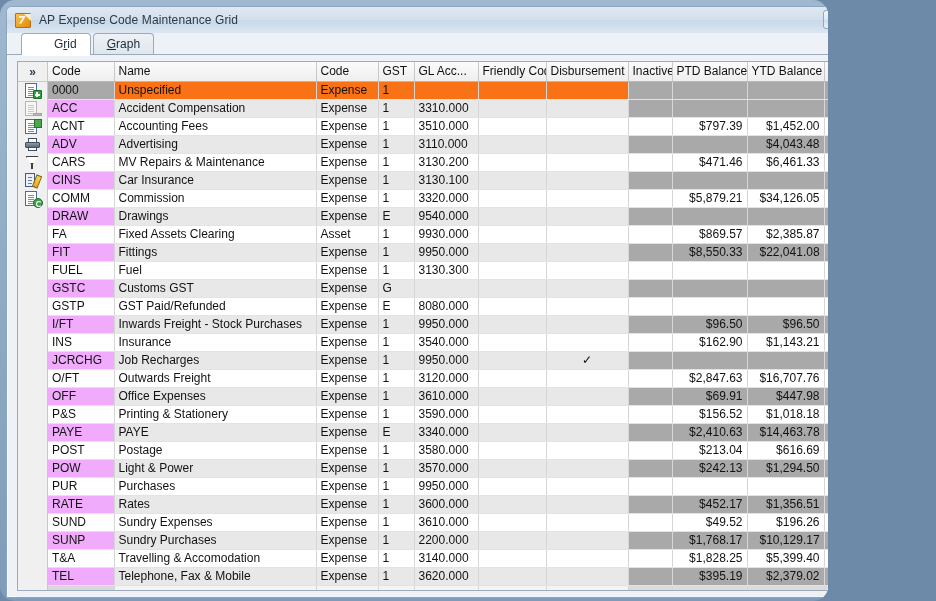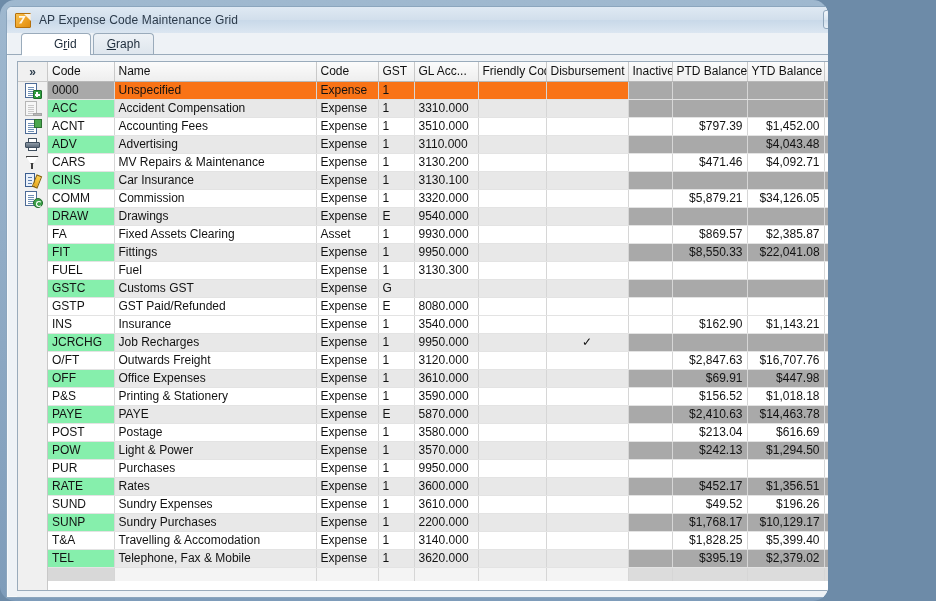--- a/index.html
+++ b/index.html
@@ -334,21 +334,21 @@
     background: #ffffff;
   }
   table.grid td.num { text-align: right; }
   table.grid td.ctr { text-align: center; }
 
   
   tr.alt td { background: #e8e8e8; }
 
   
   td.code { background: #c9c9c9; }
-  tr.alt td.code { background: #86efac; }
+  tr.alt td.code { background: #f0abfc; }
 
   
   td.money { background: #c3c3c3; }
   tr.alt td.money { background: #a9a9a9; padding-left: 12px; }
 
   
   td.inact { background: #c3c3c3; }
   tr.alt td.inact { background: #a9a9a9; }
 
   
@@ -604,21 +604,21 @@
               <tr>
                 <td class="code">CARS</td>
                 <td>MV Repairs &amp; Maintenance</td>
                 <td>Expense</td>
                 <td>1</td>
                 <td>3130.200</td>
                 <td></td>
                 <td class="ctr"></td>
                 <td class="inact ctr"></td>
                 <td class="money num">$471.46</td>
-                <td class="money num">$4,092.71</td>
+                <td class="money num">$6,461.33</td>
                 <td class="money num">$7,351.09</td>
               </tr>
               <tr class="alt">
                 <td class="code">CINS</td>
                 <td>Car Insurance</td>
                 <td>Expense</td>
                 <td>1</td>
                 <td>3130.100</td>
                 <td></td>
                 <td class="ctr"></td>
@@ -711,20 +711,33 @@
                 <td>Expense</td>
                 <td>E</td>
                 <td>8080.000</td>
                 <td></td>
                 <td class="ctr"></td>
                 <td class="inact ctr"></td>
                 <td class="money num"></td>
                 <td class="money num"></td>
                 <td class="money num"></td>
               </tr>
+              <tr class="alt">
+                <td class="code">I/FT</td>
+                <td>Inwards Freight - Stock Purchases</td>
+                <td>Expense</td>
+                <td>1</td>
+                <td>9950.000</td>
+                <td></td>
+                <td class="ctr"></td>
+                <td class="inact ctr"></td>
+                <td class="money num">$96.50</td>
+                <td class="money num">$96.50</td>
+                <td class="money num"></td>
+              </tr>
               <tr>
                 <td class="code">INS</td>
                 <td>Insurance</td>
                 <td>Expense</td>
                 <td>1</td>
                 <td>3540.000</td>
                 <td></td>
                 <td class="ctr"></td>
                 <td class="inact ctr"></td>
                 <td class="money num">$162.90</td>
@@ -781,21 +794,21 @@
                 <td class="inact ctr"></td>
                 <td class="money num">$156.52</td>
                 <td class="money num">$1,018.18</td>
                 <td class="money num">$1,450.89</td>
               </tr>
               <tr class="alt">
                 <td class="code">PAYE</td>
                 <td>PAYE</td>
                 <td>Expense</td>
                 <td>E</td>
-                <td>5870.000</td>
+                <td>3340.000</td>
                 <td></td>
                 <td class="ctr"></td>
                 <td class="inact ctr"></td>
                 <td class="money num">$2,410.63</td>
                 <td class="money num">$14,463.78</td>
                 <td class="money num">$26,516.93</td>
               </tr>
               <tr>
                 <td class="code">POST</td>
                 <td>Postage</td>

